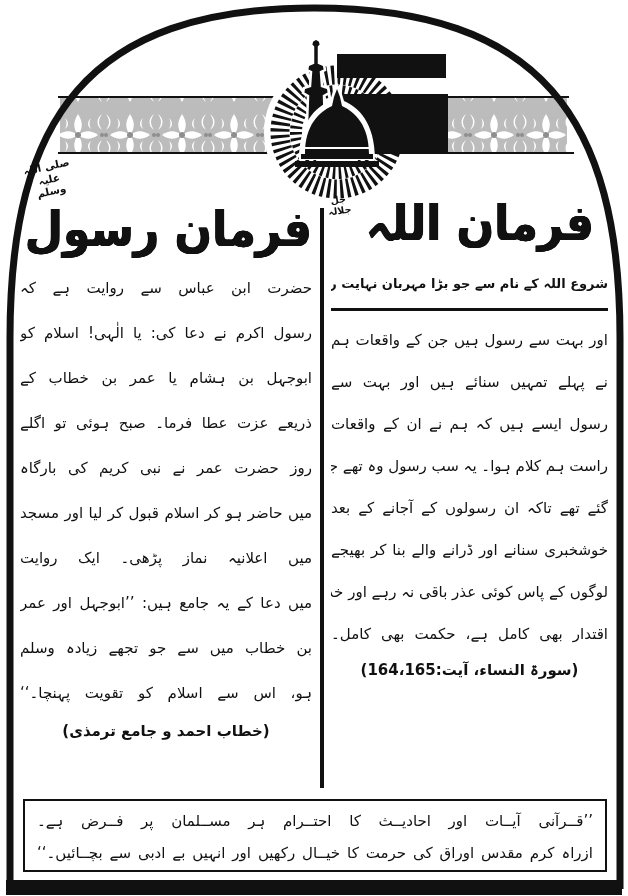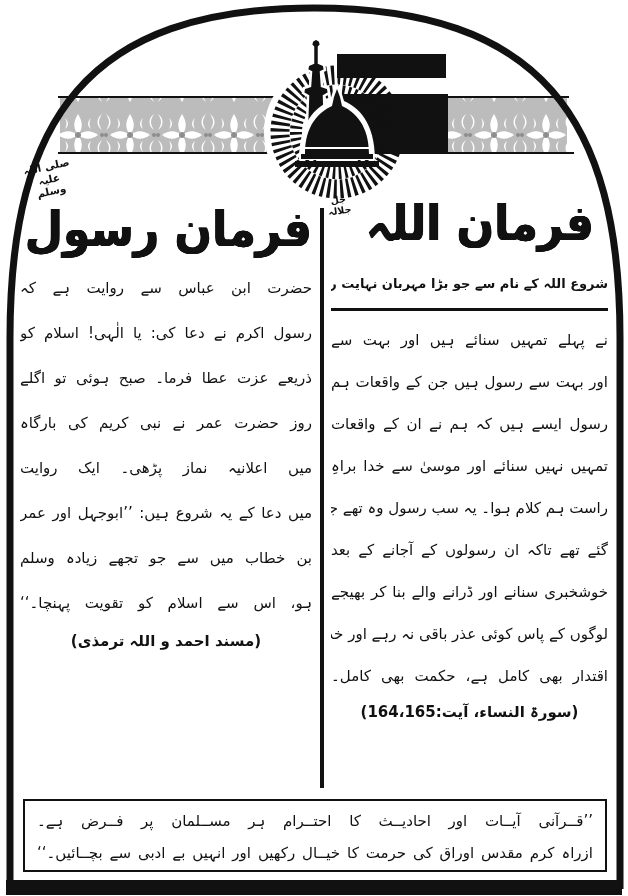--- a/index.html
+++ b/index.html
@@ -140,42 +140,43 @@
   <div class="abs callig" style="left:322px;top:194px;width:34px;font-size:9.5px;transform:rotate(-8deg);">جل جلالہ</div>
 
   <div class="abs header-title" style="left:352px;top:194px;width:256px;">فرمان اللہ</div>
   <div class="abs header-title" style="left:28px;top:200px;width:284px;">فرمان رسول</div>
 
   <div class="abs divider" style="left:320px;top:208px;height:580px;"></div>
 
   <div class="abs col rcol" style="left:331px;top:262px;width:277px;">
     <div class="bismillah">شروع اللہ کے نام سے جو بڑا مہربان نہایت رحم والا ہے</div>
     <div class="hrule"></div>
+    <div class="bline">اور بہت سے رسول ہیں جن کے واقعات ہم</div>
     <div class="bline">نے پہلے تمہیں سنائے ہیں اور بہت سے</div>
-    <div class="bline">اور بہت سے رسول ہیں جن کے واقعات ہم</div>
     <div class="bline">رسول ایسے ہیں کہ ہم نے ان کے واقعات</div>
-    <div class="bline">تمہیں نہیں سنائے اور موسیٰ سے خدا براہِ</div>
     <div class="bline">راست ہم کلام ہوا۔ یہ سب رسول وہ تھے جو</div>
     <div class="bline">گئے تھے تاکہ ان رسولوں کے آجانے کے بعد</div>
     <div class="bline">خوشخبری سنانے اور ڈرانے والے بنا کر بھیجے</div>
     <div class="bline">لوگوں کے پاس کوئی عذر باقی نہ رہے اور خدا کا</div>
     <div class="bline">اقتدار بھی کامل ہے، حکمت بھی کامل۔</div>
     <div class="citation">(سورۃ النساء، آیت:164،165)</div>
   </div>
 
   <div class="abs col" style="left:20px;top:266px;width:292px;">
     <div class="bline">حضرت ابن عباس سے روایت ہے کہ</div>
     <div class="bline">رسول اکرم نے دعا کی: یا الٰہی! اسلام کو</div>
+    <div class="bline">ابوجہل بن ہشام یا عمر بن خطاب کے</div>
     <div class="bline">ذریعے عزت عطا فرما۔ صبح ہوئی تو اگلے</div>
     <div class="bline">روز حضرت عمر نے نبی کریم کی بارگاہ</div>
+    <div class="bline">میں حاضر ہو کر اسلام قبول کر لیا اور مسجد</div>
     <div class="bline">میں اعلانیہ نماز پڑھی۔ ایک روایت</div>
-    <div class="bline">میں دعا کے یہ شروع ہیں: ’’ابوجہل اور عمر</div>
+    <div class="bline">میں دعا کے یہ جامع ہیں: ’’ابوجہل اور عمر</div>
     <div class="bline">بن خطاب میں سے جو تجھے زیادہ وسلم</div>
     <div class="bline">ہو، اس سے اسلام کو تقویت پہنچا۔‘‘</div>
-    <div class="citation">(مسند احمد و اللہ ترمذی)</div>
+    <div class="citation">(خطاب احمد و جامع ترمذی)</div>
   </div>
 
   <div class="abs footer-box" style="left:23px;top:799px;width:584px;height:73px;">
     <div class="footer-line">’’قــرآنی آیــات اور احادیــث کا احتــرام ہر مســلمان پر فــرض ہے۔</div>
     <div class="footer-line">ازراہ کرم مقدس اوراق کی حرمت کا خیــال رکھیں اور انہیں بے ادبی سے بچــائیں۔‘‘</div>
   </div>
 
 </div>
 
 </body></html>

